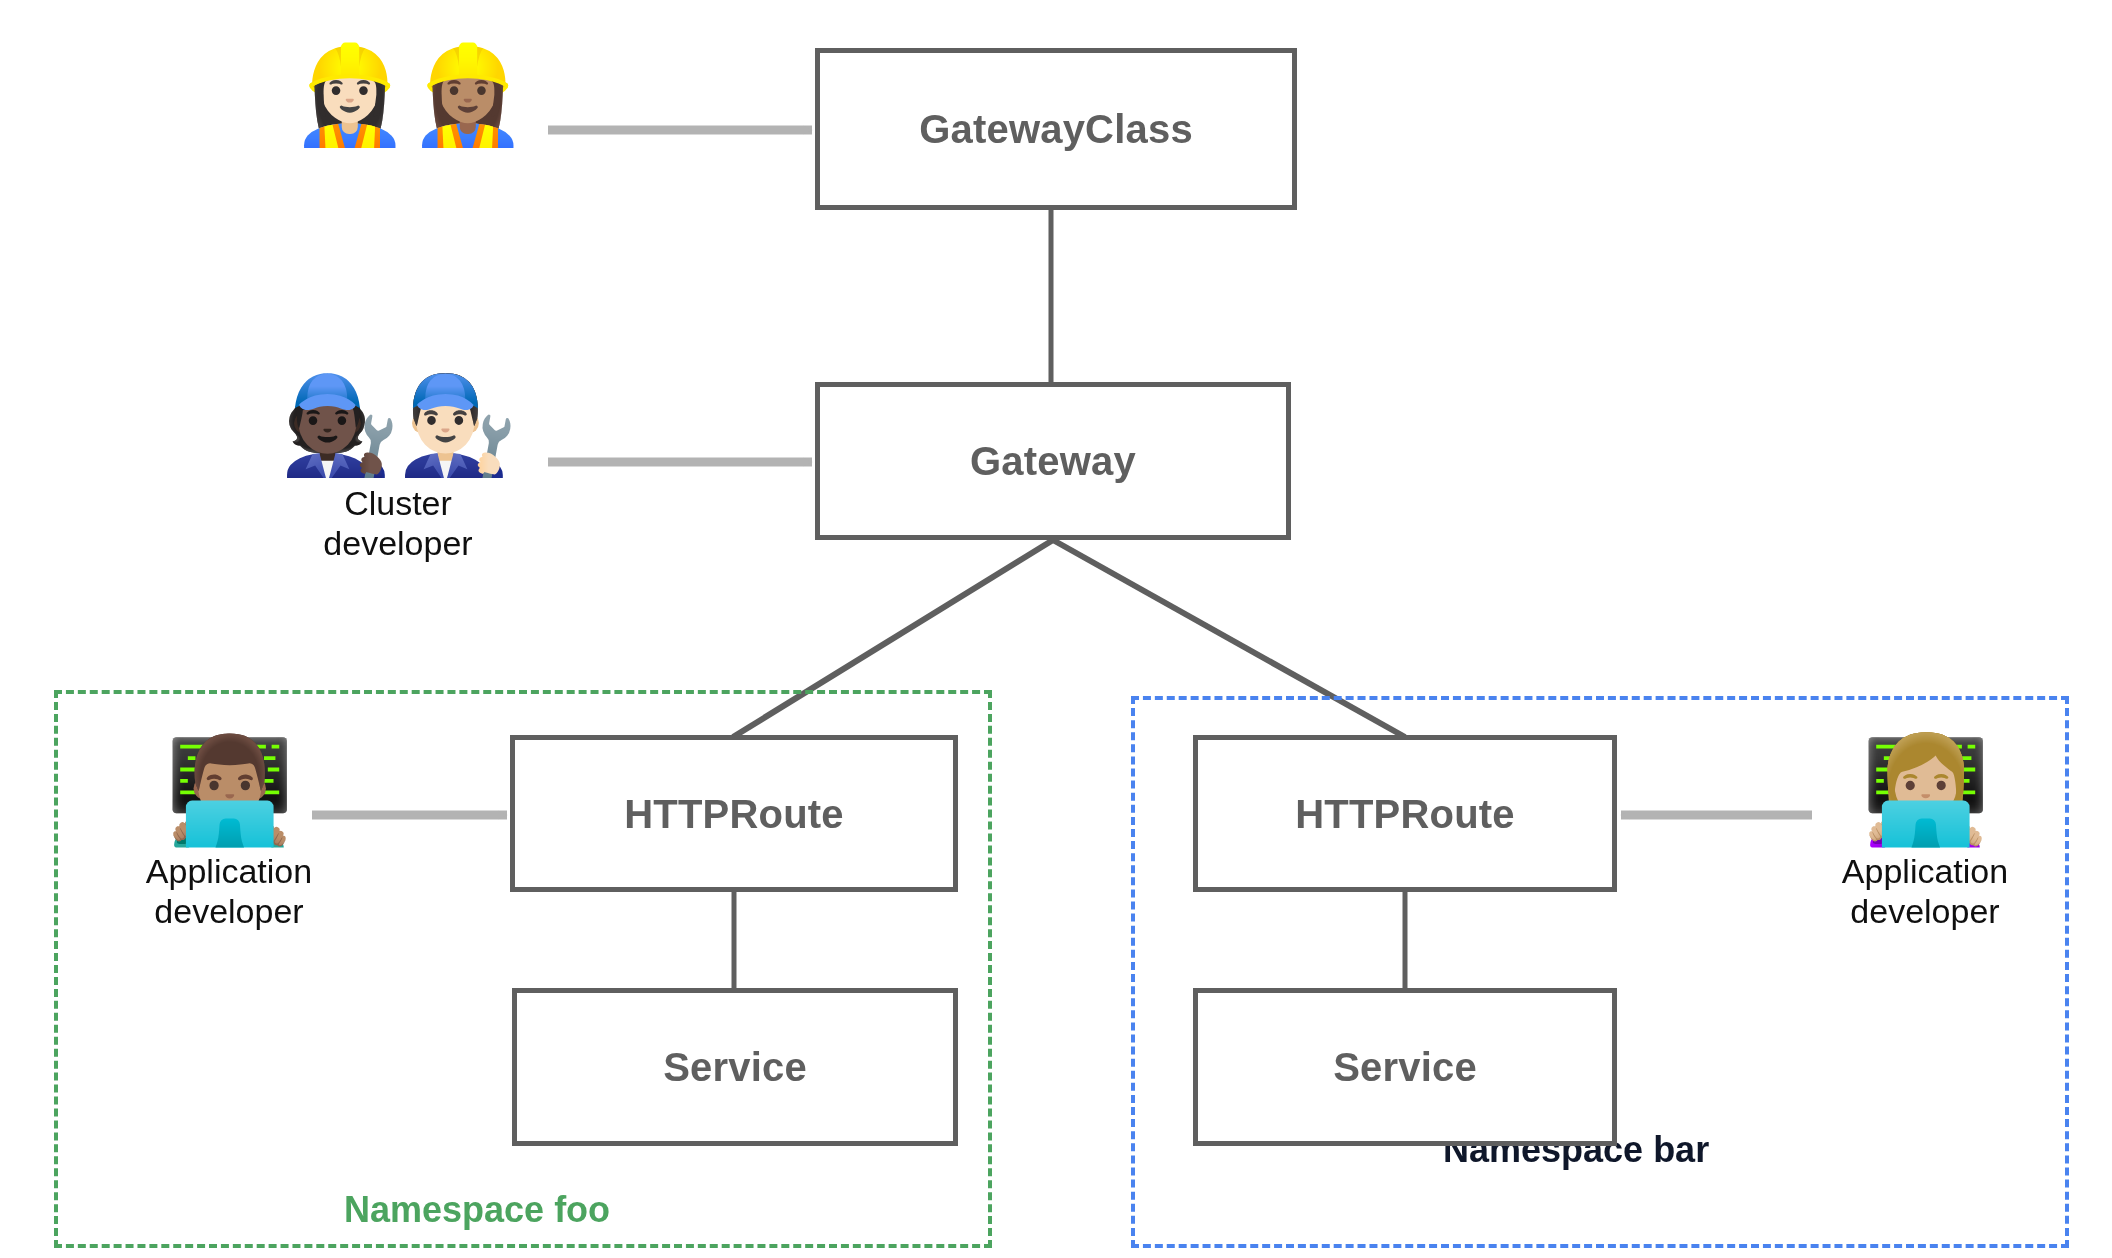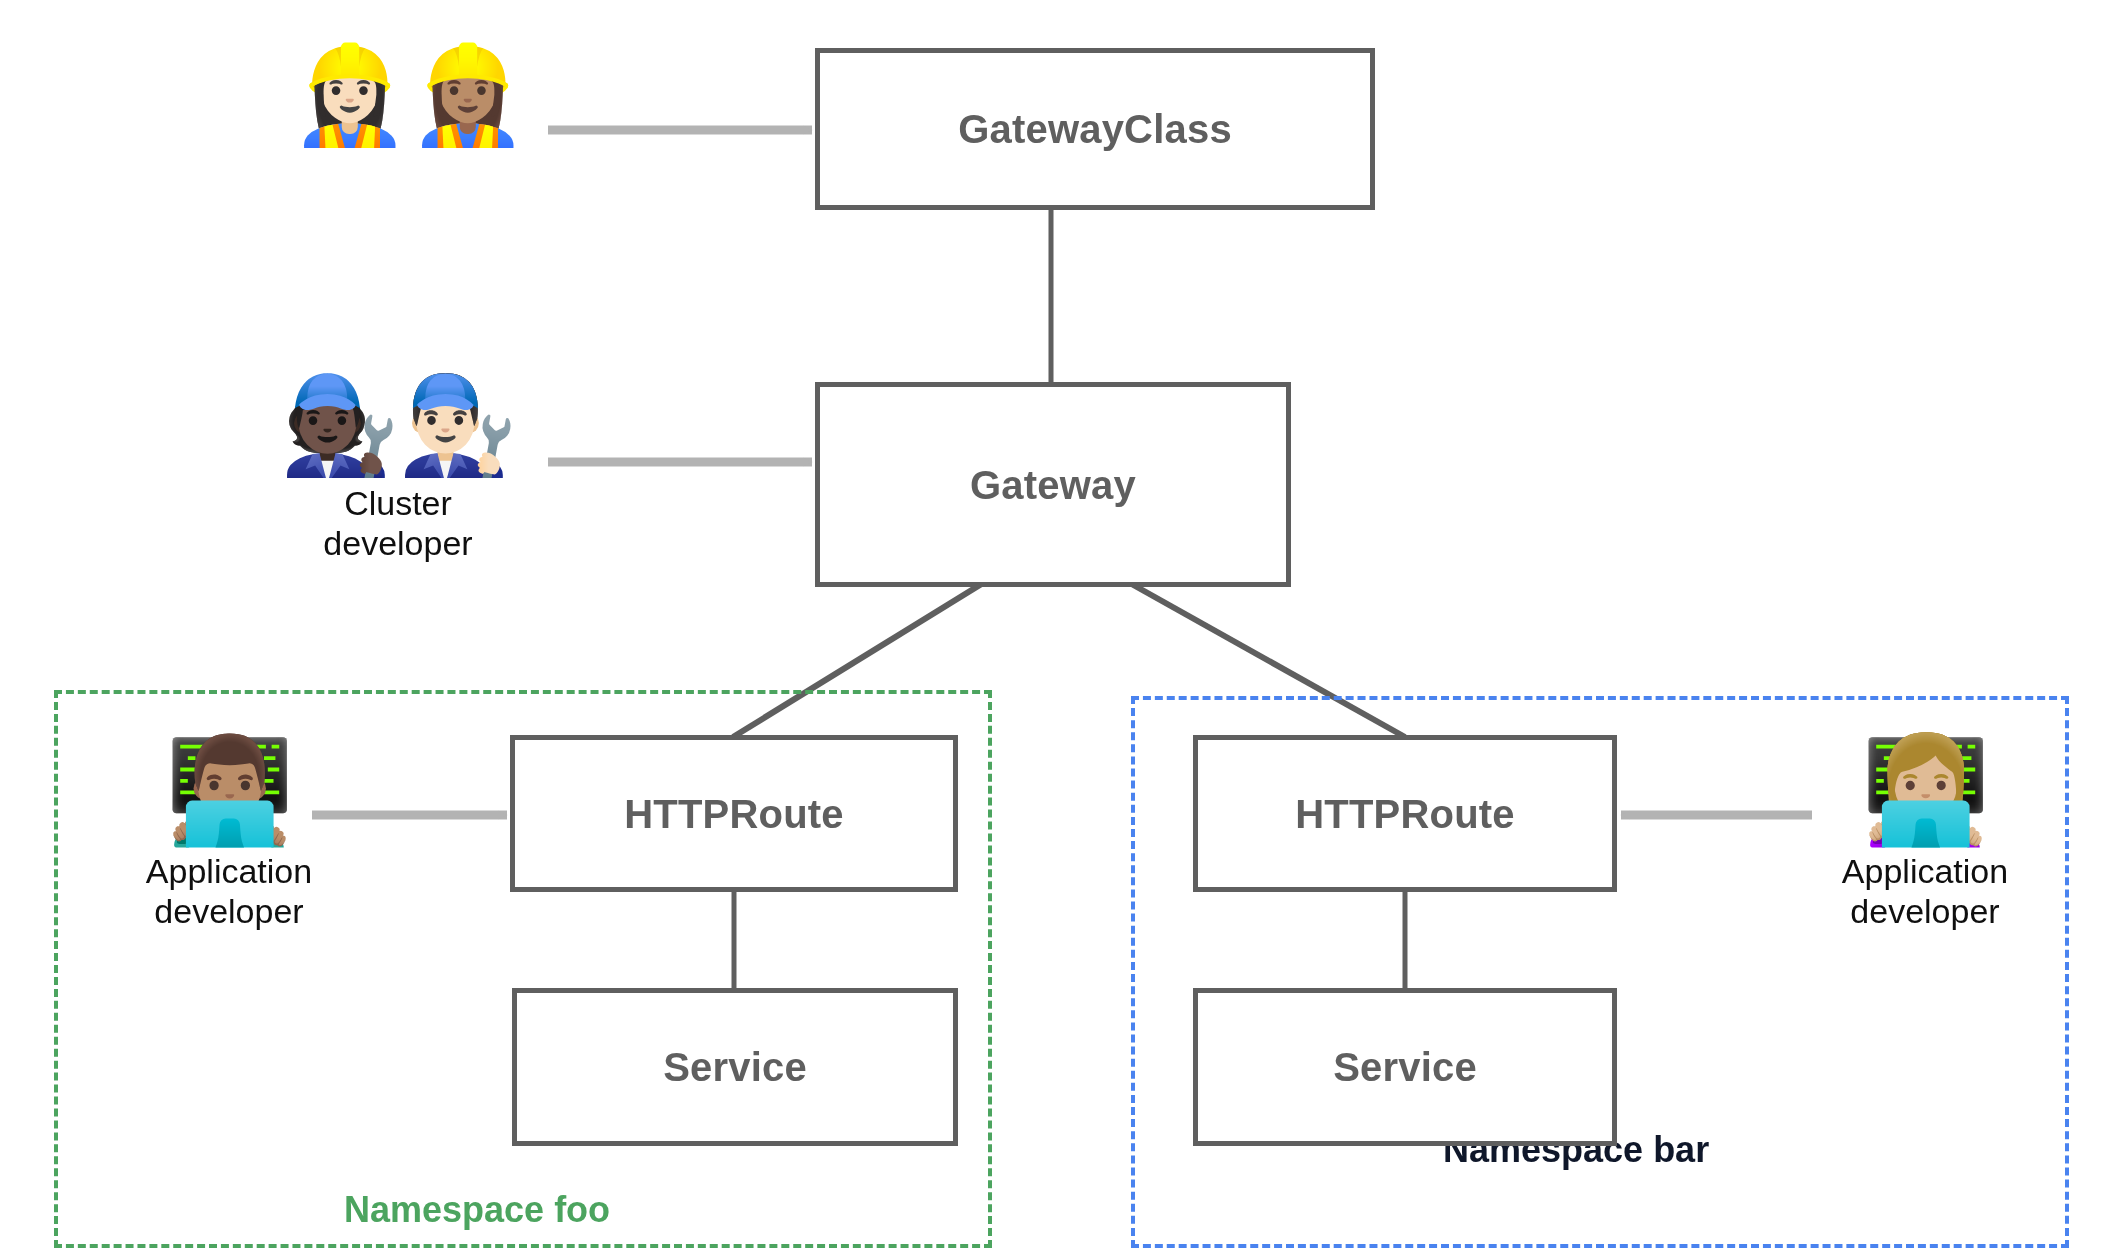--- a/index.html
+++ b/index.html
@@ -38,22 +38,22 @@
   }
   .node-label {
     font-size: 40px;
     font-weight: 700;
     color: #5f5f5f;
     letter-spacing: 0.2px;
     line-height: 1;
     white-space: nowrap;
   }
 
-  #node-gatewayclass { left: 815px;  top: 48px;  width: 560px; height: 162px; }
-  #node-gateway      { left: 815px;  top: 382px; width: 476px; height: 205px; }
+  #node-gatewayclass { left: 815px;  top: 48px;  width: 482px; height: 162px; }
+  #node-gateway      { left: 815px;  top: 382px; width: 476px; height: 158px; }
   #node-httproute-foo{ left: 510px;  top: 735px; width: 448px; height: 157px; }
   #node-service-foo  { left: 512px;  top: 988px; width: 446px; height: 158px; }
   #node-httproute-bar{ left: 1193px; top: 735px; width: 424px; height: 157px; }
   #node-service-bar  { left: 1193px; top: 988px; width: 424px; height: 158px; }
 
   
   .namespace {
     position: absolute;
     box-sizing: border-box;
     background: transparent;

